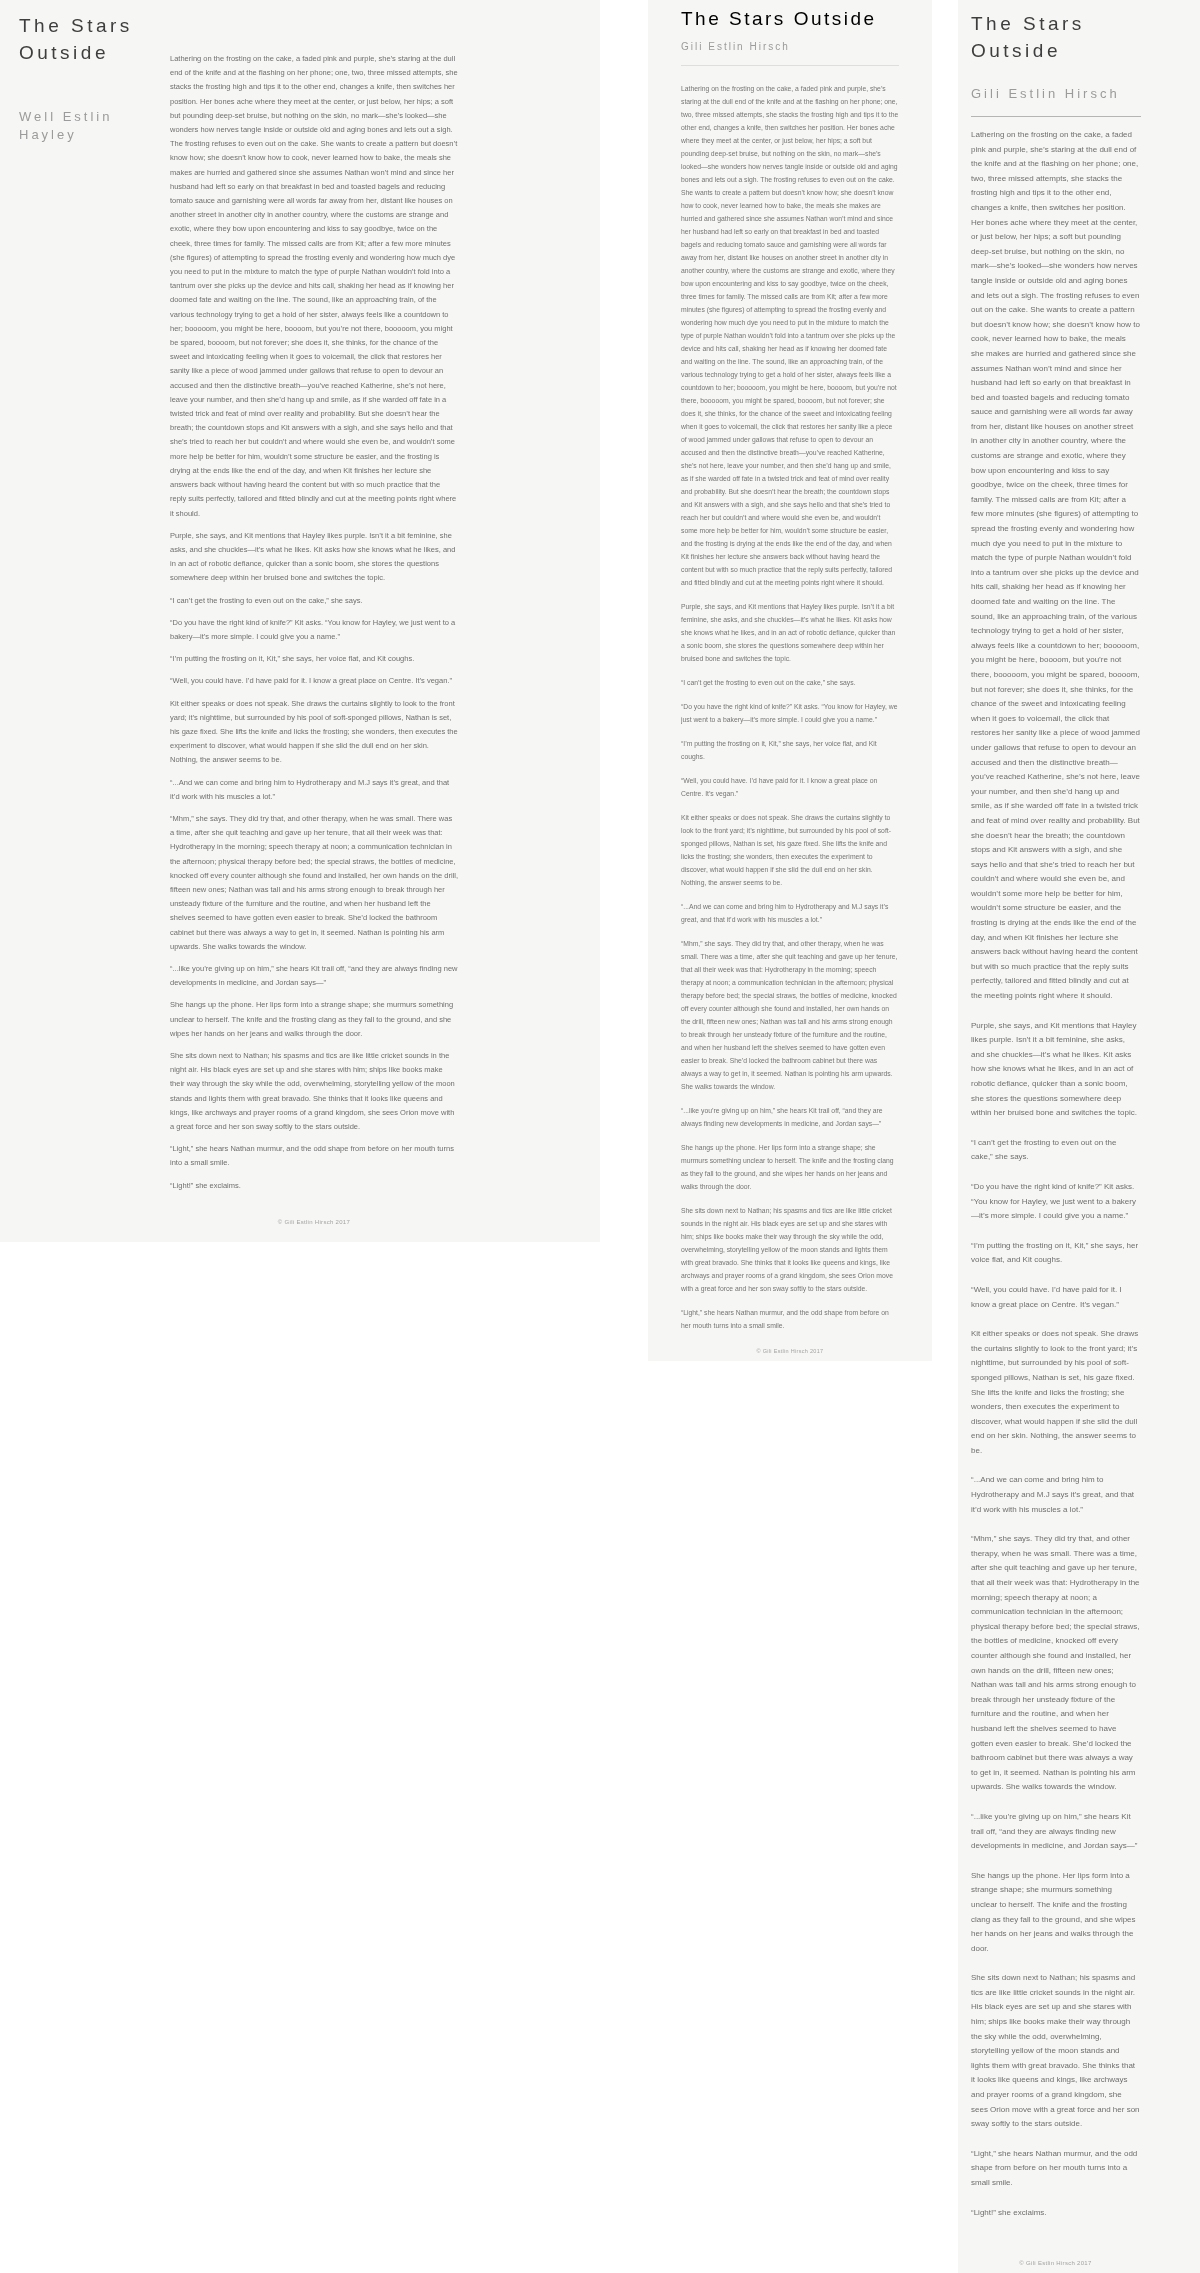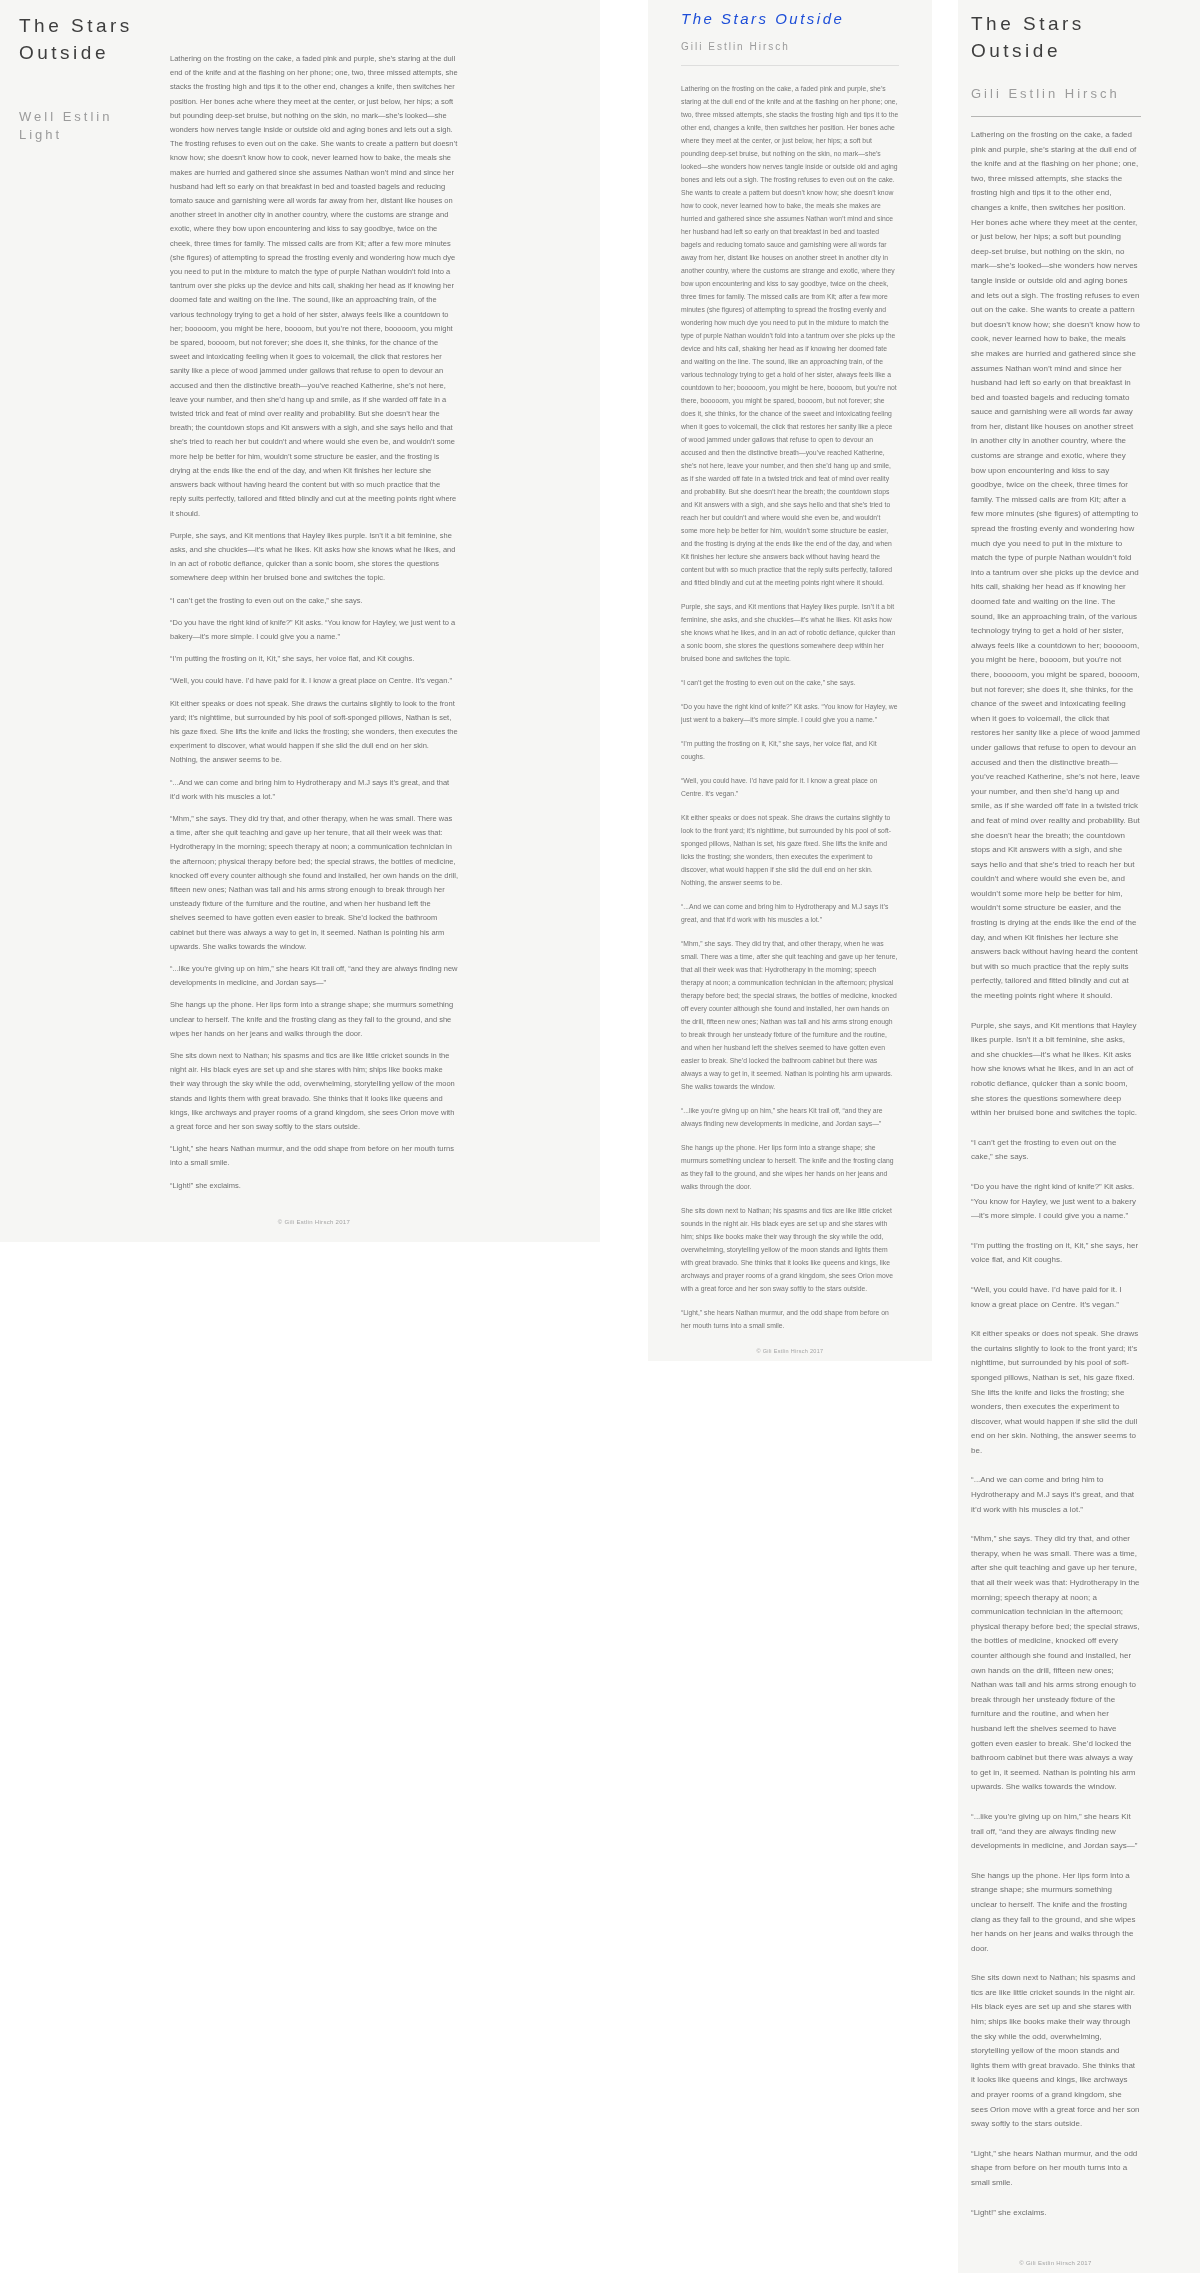--- a/index.html
+++ b/index.html
@@ -13,21 +13,21 @@
   #panel-wide .title{font-size:19px;line-height:27px;letter-spacing:3.5px;color:#3e3e3e;font-weight:400;}
   #panel-wide .author{margin-top:42px;font-size:13px;line-height:18px;letter-spacing:3px;color:#9b9b9b;}
   #panel-wide .body{position:absolute;left:170px;top:52px;width:288px;max-height:1162px;overflow:hidden;}
   #panel-wide .body p{margin:0 0 8px 0;font-size:7.5px;line-height:14.2px;color:#6f6f6f;}
   #panel-wide .copyright{position:absolute;left:170px;top:1219px;width:288px;text-align:center;
                          font-size:6px;color:#a3a3a3;letter-spacing:.3px;}
 
   
   #panel-med{left:648px;top:0;width:284px;height:1361px;}
   #panel-med .hdr{position:absolute;left:33px;top:8px;width:220px;}
-  #panel-med .title{font-size:15px;line-height:22px;letter-spacing:2.5px;color:#1d4ed8;font-weight:400;white-space:nowrap;font-style:italic;}
+  #panel-med .title{font-size:19px;line-height:22px;letter-spacing:2.5px;color:#000000;font-weight:400;white-space:nowrap;}
   #panel-med .author{margin-top:11px;font-size:10px;letter-spacing:2px;color:#9b9b9b;white-space:nowrap;}
   #panel-med .rule{margin-top:13px;height:1px;background:#dededd;width:218px;}
   #panel-med .body{position:absolute;left:33px;top:82px;width:218px;max-height:1260px;overflow:hidden;}
   #panel-med .body p{margin:0 0 11px 0;font-size:6.8px;line-height:13px;color:#757575;}
   #panel-med .copyright{position:absolute;left:33px;top:1348px;width:218px;text-align:center;
                         font-size:5.5px;color:#a3a3a3;letter-spacing:.3px;}
 
   
   #panel-nar{left:958px;top:0;width:242px;height:2273px;}
   #panel-nar .hdr{position:absolute;left:13px;top:10px;width:176px;}
@@ -45,21 +45,21 @@
 <div id="screen">
 
   <section class="panel" id="panel-wide">
     <div class="hdr">
       <div class="title">
         <div>The Stars</div>
         <div>Outside</div>
       </div>
       <div class="author">
         <div>Well Estlin</div>
-        <div>Light</div>
+        <div>Hayley</div>
       </div>
     </div>
     <div class="body">
         <p>Lathering on the frosting on the cake, a faded pink and purple, she’s staring at the dull end of the knife and at the flashing on her phone; one, two, three missed attempts, she stacks the frosting high and tips it to the other end, changes a knife, then switches her position. Her bones ache where they meet at the center, or just below, her hips; a soft but pounding deep-set bruise, but nothing on the skin, no mark—she’s looked—she wonders how nerves tangle inside or outside old and aging bones and lets out a sigh. The frosting refuses to even out on the cake. She wants to create a pattern but doesn’t know how; she doesn’t know how to cook, never learned how to bake, the meals she makes are hurried and gathered since she assumes Nathan won’t mind and since her husband had left so early on that breakfast in bed and toasted bagels and reducing tomato sauce and garnishing were all words far away from her, distant like houses on another street in another city in another country, where the customs are strange and exotic, where they bow upon encountering and kiss to say goodbye, twice on the cheek, three times for family. The missed calls are from Kit; after a few more minutes (she figures) of attempting to spread the frosting evenly and wondering how much dye you need to put in the mixture to match the type of purple Nathan wouldn’t fold into a tantrum over she picks up the device and hits call, shaking her head as if knowing her doomed fate and waiting on the line. The sound, like an approaching train, of the various technology trying to get a hold of her sister, always feels like a countdown to her; booooom, you might be here, boooom, but you’re not there, booooom, you might be spared, boooom, but not forever; she does it, she thinks, for the chance of the sweet and intoxicating feeling when it goes to voicemail, the click that restores her sanity like a piece of wood jammed under gallows that refuse to open to devour an accused and then the distinctive breath—you’ve reached Katherine, she’s not here, leave your number, and then she’d hang up and smile, as if she warded off fate in a twisted trick and feat of mind over reality and probability. But she doesn’t hear the breath; the countdown stops and Kit answers with a sigh, and she says hello and that she’s tried to reach her but couldn’t and where would she even be, and wouldn’t some more help be better for him, wouldn’t some structure be easier, and the frosting is drying at the ends like the end of the day, and when Kit finishes her lecture she answers back without having heard the content but with so much practice that the reply suits perfectly, tailored and fitted blindly and cut at the meeting points right where it should.</p>
         <p>Purple, she says, and Kit mentions that Hayley likes purple. Isn’t it a bit feminine, she asks, and she chuckles—it’s what he likes. Kit asks how she knows what he likes, and in an act of robotic defiance, quicker than a sonic boom, she stores the questions somewhere deep within her bruised bone and switches the topic.</p>
         <p>“I can’t get the frosting to even out on the cake,” she says.</p>
         <p>“Do you have the right kind of knife?” Kit asks. “You know for Hayley, we just went to a bakery—it’s more simple. I could give you a name.”</p>
         <p>“I’m putting the frosting on it, Kit,” she says, her voice flat, and Kit coughs.</p>
         <p>“Well, you could have. I’d have paid for it. I know a great place on Centre. It’s vegan.”</p>
         <p>Kit either speaks or does not speak. She draws the curtains slightly to look to the front yard; it’s nighttime, but surrounded by his pool of soft-sponged pillows, Nathan is set, his gaze fixed. She lifts the knife and licks the frosting; she wonders, then executes the experiment to discover, what would happen if she slid the dull end on her skin. Nothing, the answer seems to be.</p>

